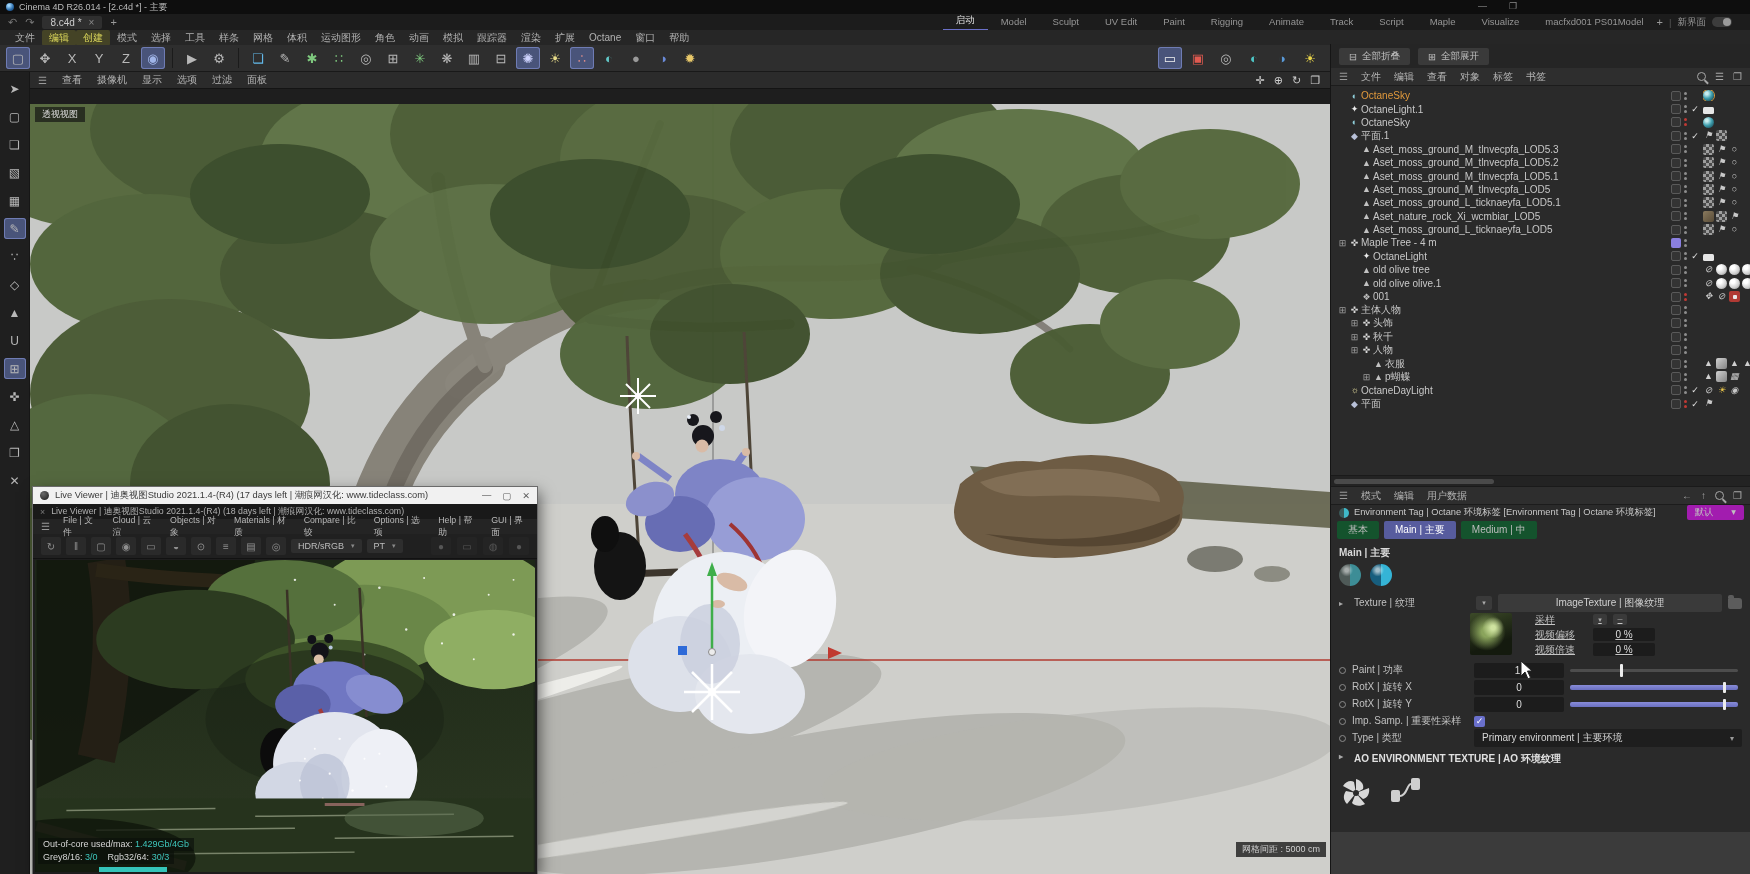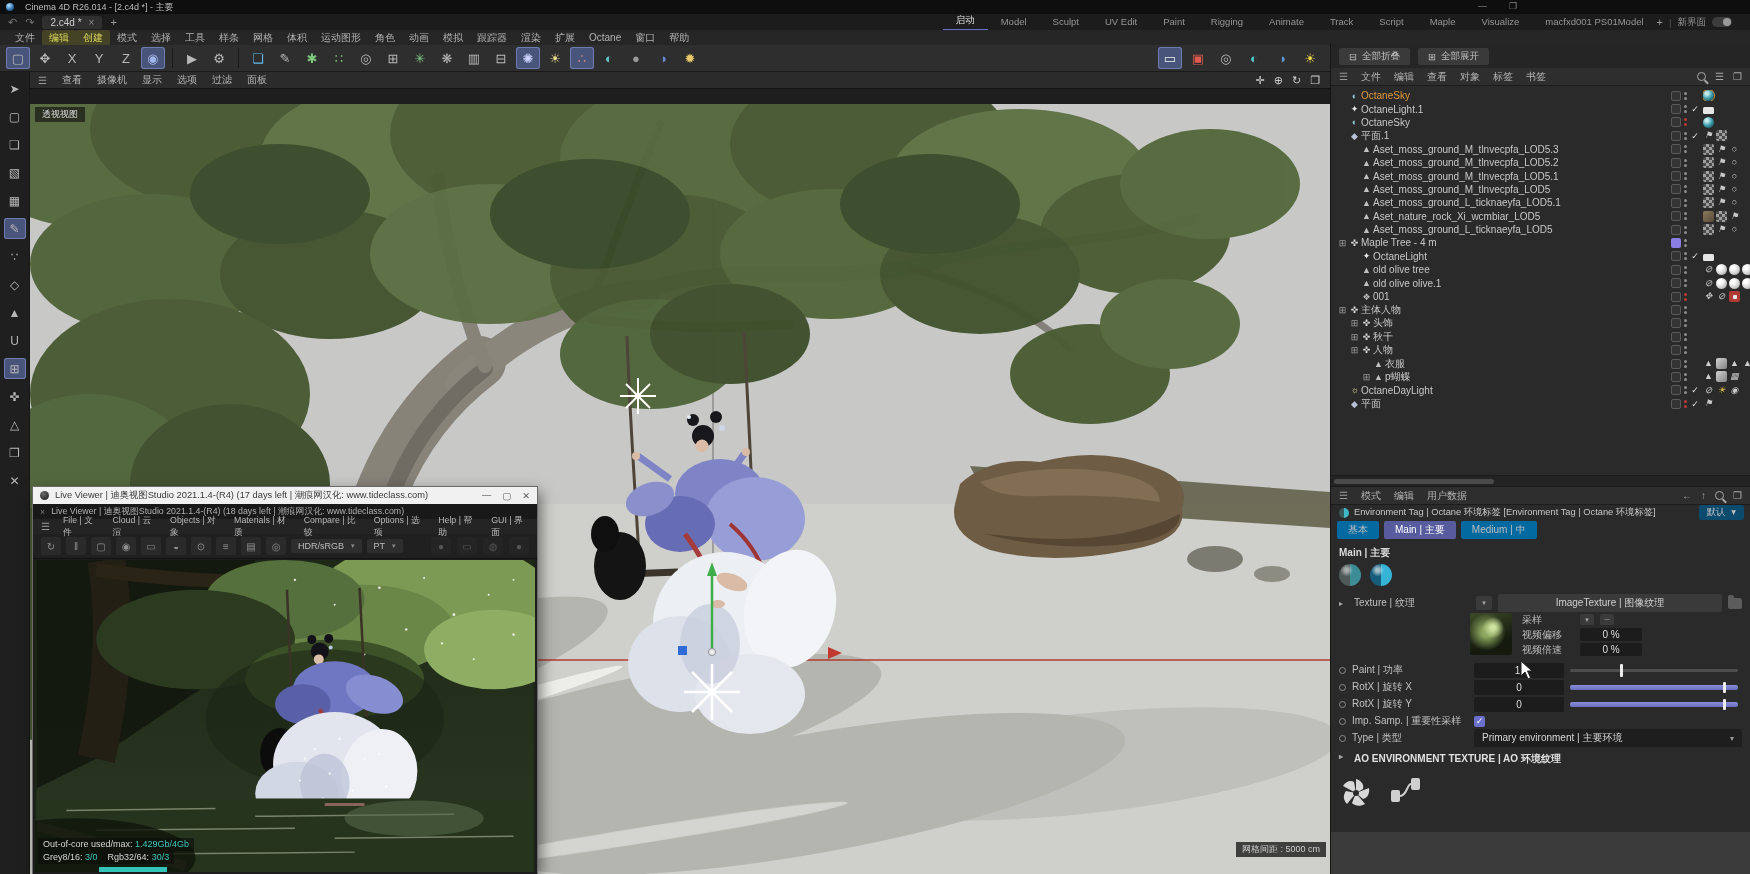--- a/index.html
+++ b/index.html
@@ -1,19 +1,19 @@
 <!DOCTYPE html>
 <html><head>
 <meta charset="utf-8">
 <style>
   html,body{margin:0;padding:0;background:#111;}
   .app{position:relative;width:1750px;height:874px;background:#242424;overflow:hidden;
        font-family:"Liberation Sans",sans-serif;font-size:10px;color:#c5c5c5;-webkit-font-smoothing:antialiased;}
   
-  .titlebar{position:absolute;left:0;top:0;width:100%;height:14px;background:#0e0e0e;display:flex;align-items:center;gap:11px;padding-left:6px;font-size:9px;color:#bdbdbd;box-sizing:border-box;}
+  .titlebar{position:absolute;left:0;top:0;width:100%;height:14px;background:#0e0e0e;display:flex;align-items:center;gap:5px;padding-left:6px;font-size:9px;color:#bdbdbd;box-sizing:border-box;}
   .appicon{width:8px;height:8px;border-radius:50%;background:radial-gradient(circle at 35% 30%,#9fd8ff 10%,#2a6aa8 60%,#123a66 95%);}
   .wincontrols{position:absolute;left:1478px;top:1px;display:flex;gap:22px;color:#8a8a8a;font-size:9px;}
   .tabbar{position:absolute;left:0;top:14px;width:100%;height:16px;background:#1c1c1c;display:flex;align-items:center;gap:8px;padding:0 8px;box-sizing:border-box;}
   .histbtn{color:#787878;font-size:11px;line-height:10px;}
   .doc-tab{background:#2f2f2f;border-radius:2px;padding:1px 8px;color:#cccccc;display:flex;gap:7px;align-items:center;}
   .doc-tab .x{color:#8a8a8a;}
   .newtab{color:#9a9a9a;font-size:11px;}
   .layout-tabs{margin-left:auto;display:flex;gap:0;align-items:center;font-size:9.5px;color:#969696;padding-right:10px;}
   .layout-tab{padding:1px 13px 2px;}
   .layout-tab.active{color:#e0e0e0;border-bottom:2px solid #6a70c8;}
@@ -68,44 +68,44 @@
   .tg-sphere-white{border-radius:50%;background:radial-gradient(circle at 35% 32%,#ffffff 18%,#cfcfcf 60%,#858585 95%);}
   .tg-rect-white{background:#e6e6e6;height:7px;border-radius:1.5px;margin-top:2px;}
   .tg-checker{background:repeating-conic-gradient(#9e9e9e 0 25%,#4b4b4b 0 50%);background-size:6px 6px;}
   .tg-rock{background:linear-gradient(135deg,#8a7a5e,#584b37);}
   .tg-thumb-gray{background:linear-gradient(135deg,#d2d2d2,#838383);}
   .tg-cam{background:#b03a34;}
   .tg-cam::after{content:"";width:4px;height:4px;background:#e8e8e8;border-radius:1px;}
   
   .am-title{height:15px;display:flex;align-items:center;gap:5px;padding:0 6px 0 8px;color:#c8c8c8;font-size:9.3px;white-space:nowrap;overflow:hidden;}
   .am-tagicon{width:10px;height:10px;border-radius:50%;background:linear-gradient(90deg,#3a5a5a 50%,#3fb8c8 50%);flex:none;}
-  .am-preset{margin-left:auto;background:#0c4a6e;border-radius:2px;padding:1px 8px;display:flex;gap:6px;color:#c0c0c0;flex:none;}
+  .am-preset{margin-left:auto;background:#a21caf;border-radius:2px;padding:1px 8px;display:flex;gap:18px;color:#c0c0c0;flex:none;}
   .am-tabs{height:20px;display:flex;gap:5px;align-items:center;padding:0 6px;}
-  .am-tab{padding:2px 11px;border-radius:2px;background:#0369a1;color:#bdbdbd;}
+  .am-tab{padding:2px 11px;border-radius:2px;background:#14532d;color:#bdbdbd;}
   .am-tab.active{background:#575c9e;color:#ffffff;}
   .am-body{position:relative;padding:3px 8px;}
   .am-section{font-weight:bold;color:#dadada;margin:3px 0 4px;}
   .am-spheres{display:flex;gap:9px;margin:2px 0 9px;}
   .sphere{width:22px;height:22px;border-radius:50%;position:relative;}
   .sphere.s1{background:radial-gradient(circle at 35% 28%,rgba(255,255,255,.5) 8%,rgba(255,255,255,0) 30%),linear-gradient(90deg,#4f5a58 50%,#3d8d96 50%);}
   .sphere.s2{background:radial-gradient(circle at 35% 28%,rgba(255,255,255,.6) 8%,rgba(255,255,255,0) 30%),linear-gradient(90deg,#175e7e 50%,#35b4d6 50%);}
   .am-row{display:flex;align-items:center;gap:6px;height:16px;margin-bottom:1px;}
   .chev{width:9px;color:#a8a8a8;font-size:8px;flex:none;}
   .knob{width:7px;height:7px;border:1px solid #8a8a8a;border-radius:50%;flex:none;box-sizing:border-box;}
   .am-label{width:116px;color:#c0c0c0;flex:none;white-space:nowrap;overflow:hidden;}
   .am-value{width:90px;background:#1c1c1c;border-radius:2px;text-align:center;color:#dedede;padding:2px 0;flex:none;}
   .slider{position:relative;flex:1;height:3px;background:#4d4d4d;border-radius:2px;margin-right:4px;}
   .slider.purple{height:5px;background:linear-gradient(#888cd8,#6a6fc0);}
   .handle{position:absolute;top:-5px;width:3px;height:13px;background:#ececec;border-radius:1px;}
   .slider.purple .handle{top:-3px;height:11px;width:3px;}
   .mini-drop{width:16px;height:14px;background:#3a3a3a;border-radius:2px;display:flex;align-items:center;justify-content:center;color:#aaa;font-size:7px;flex:none;}
   .wide-btn{flex:1;background:#3a3a3a;border-radius:2px;padding:2px 6px;text-align:center;color:#d0d0d0;}
   .folder{width:14px;height:11px;background:#5c5c5c;border-radius:1px 3px 2px 2px;position:relative;flex:none;}
   .folder::before{content:"";position:absolute;left:0;top:-3px;width:6px;height:3px;background:#5c5c5c;border-radius:2px 2px 0 0;}
-  .thumb-block{display:flex;gap:10px;margin:2px 0 6px 131px;}
+  .thumb-block{display:flex;gap:23px;margin:2px 0 6px 131px;text-decoration:underline;}
   .tex-thumb{width:42px;height:42px;border-radius:2px;flex:none;background:
      radial-gradient(circle at 55% 35%,#cfe3a0 6%,rgba(0,0,0,0) 30%),
      radial-gradient(circle at 40% 45%,#8aa45c 15%,rgba(0,0,0,0) 55%),
      linear-gradient(160deg,#3c4a28,#141a0e 70%);}
   .tb-rows{display:flex;flex-direction:column;gap:2px;flex:1;}
   .tb-row{display:flex;align-items:center;gap:6px;height:13px;}
   .tb-label{width:52px;color:#bdbdbd;}
   .mini-value{width:62px;background:#1c1c1c;border-radius:2px;text-align:center;color:#dedede;padding:1px 0;}
   .mini-sq{width:14px;height:11px;background:#3a3a3a;border-radius:2px;color:#aaa;font-size:7px;display:flex;align-items:center;justify-content:center;}
   .checkbox{width:11px;height:11px;background:#6a70cc;border-radius:2px;color:#fff;font-size:9px;display:flex;align-items:center;justify-content:center;line-height:11px;}
@@ -147,21 +147,21 @@
     <div class="wincontrols">
       <span>—</span>
       <span>❐</span>
     </div>
   </div>
 
   <div class="tabbar">
     <span class="histbtn">↶</span>
     <span class="histbtn">↷</span>
     <div class="doc-tab">
-      <span>2.c4d *</span>
+      <span>8.c4d *</span>
       <span class="x">×</span>
     </div>
     <span class="newtab">+</span>
     <div class="layout-tabs" id="layout-tabs">
         <span class="layout-tab active">启动</span>
         <span class="layout-tab">Model</span>
         <span class="layout-tab">Sculpt</span>
         <span class="layout-tab">UV Edit</span>
         <span class="layout-tab">Paint</span>
         <span class="layout-tab">Rigging</span>

